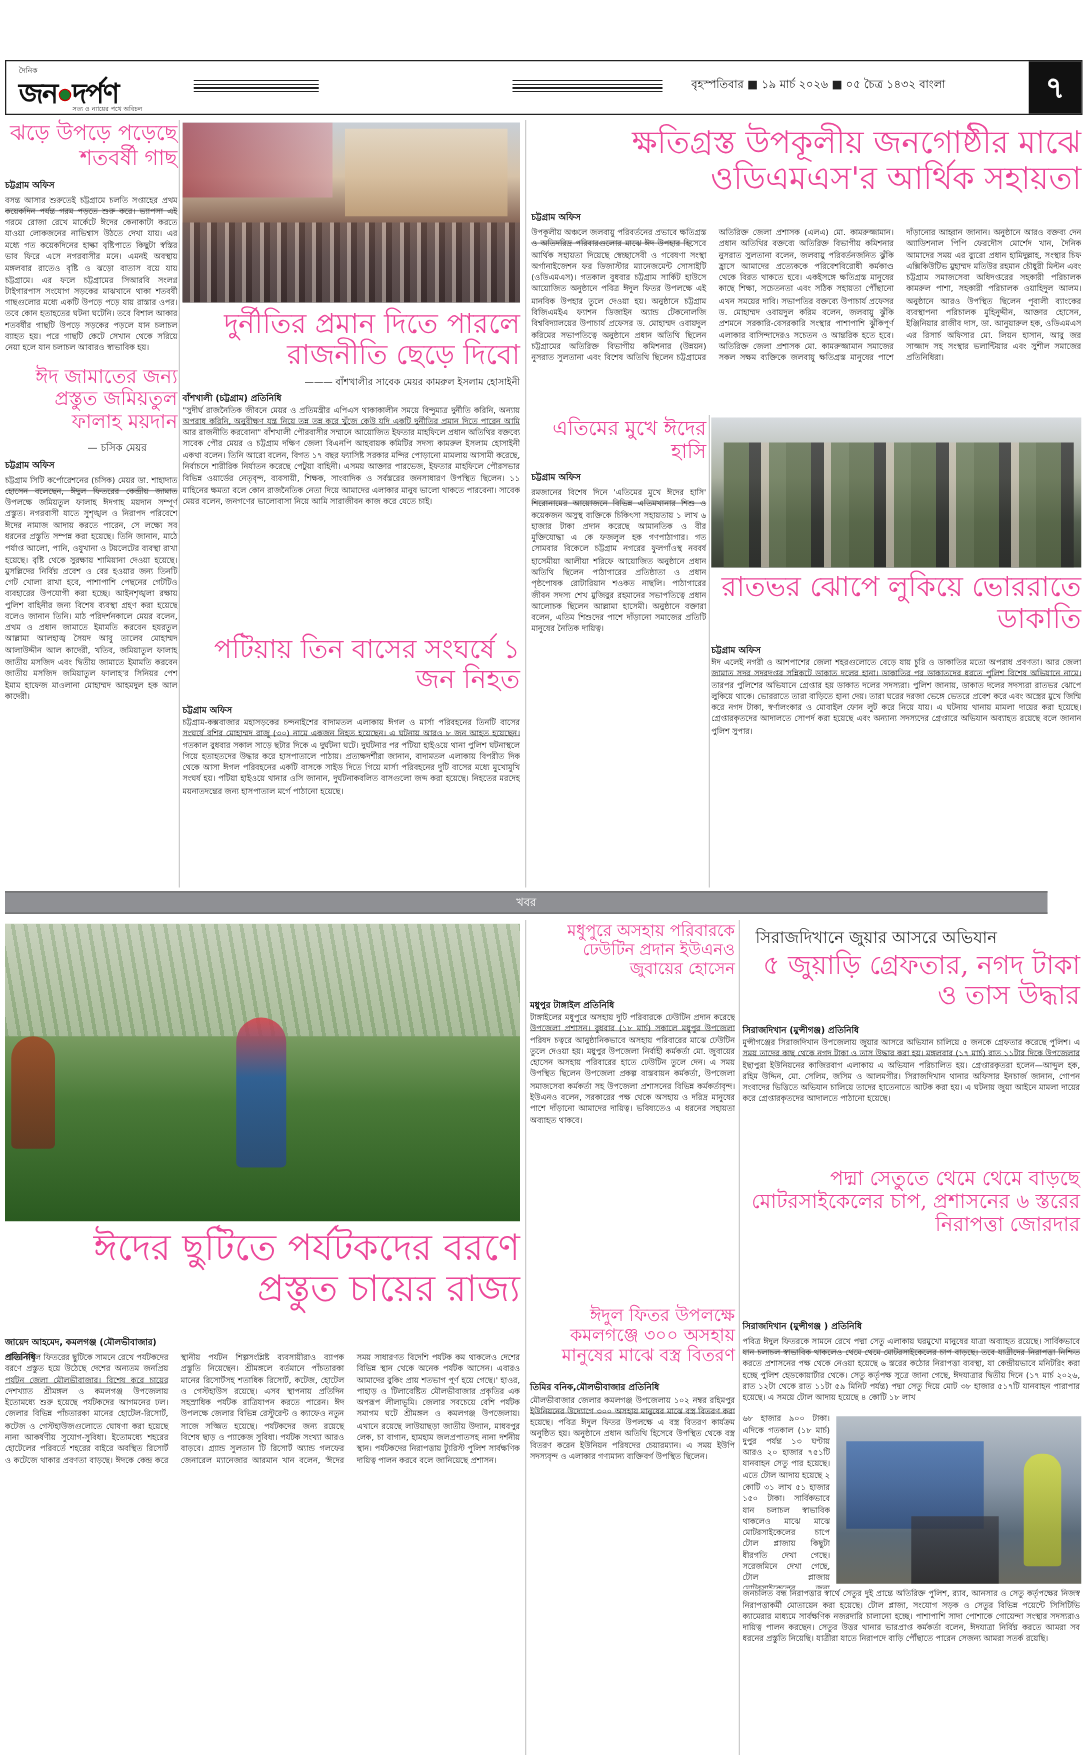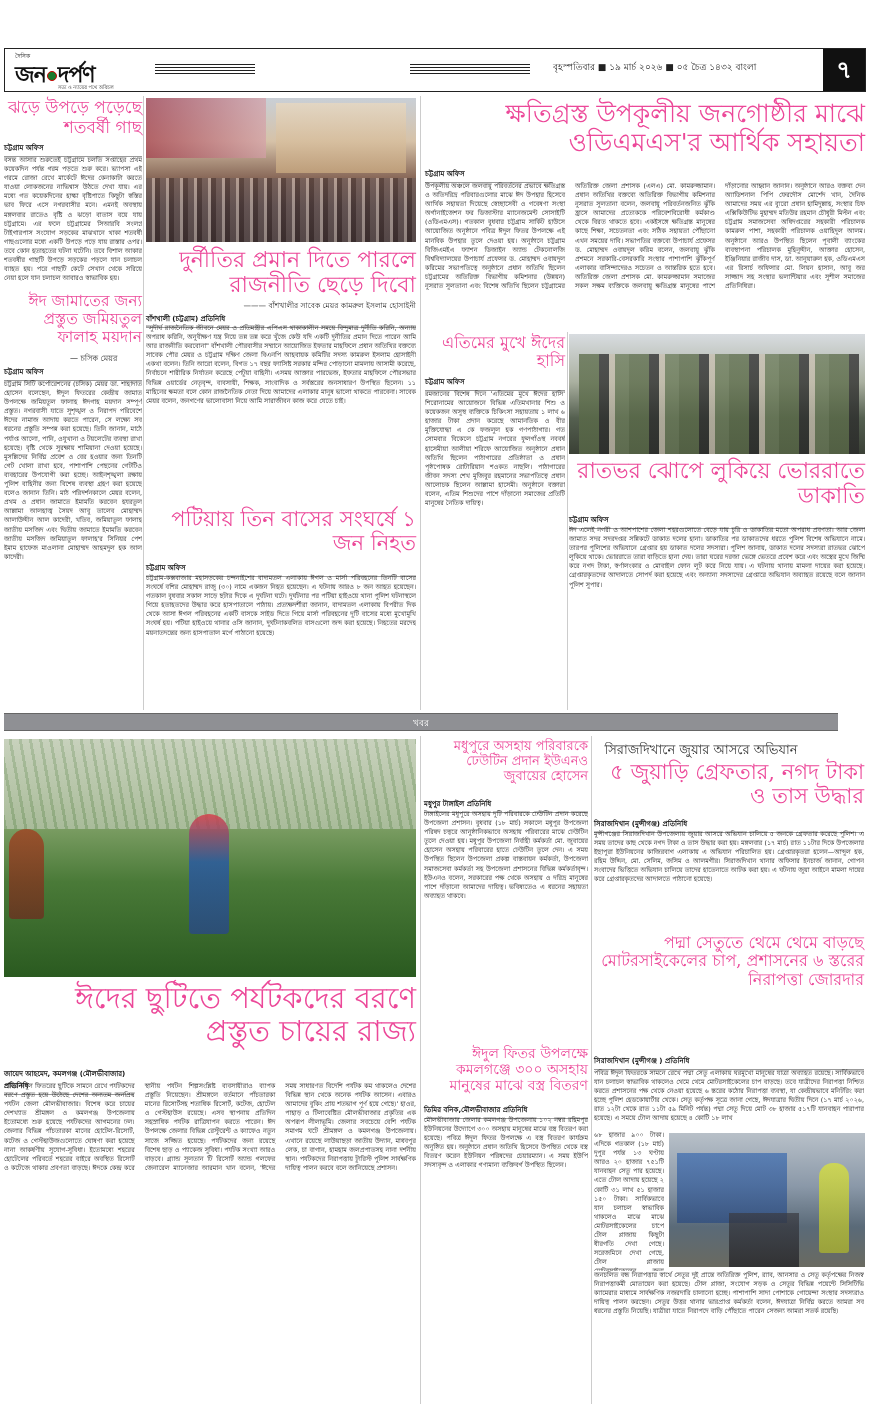--- a/index.html
+++ b/index.html
@@ -10,21 +10,21 @@
   .logo-small { font-size: 6px; color: #333; position: absolute; left: 2px; top: 0; }
   .logo-main { font-family: "DejaVu Serif", serif; font-weight: bold; font-size: 22px; position: absolute; left: 2px; top: 6px; letter-spacing: -1px; }
   .logo-dot { display: inline-block; width: 10px; height: 10px; border-radius: 50%; background: #1a7a2c; border: 1px solid #c00; vertical-align: middle; margin: 0 1px; }
   .logo-tag { font-size: 5px; color: #333; position: absolute; left: 45px; top: 33px; }
   .rules { height: 12px; background: repeating-linear-gradient(#222 0 1px, #fff 1px 3px); }
   .section { font-size: 13px; font-family: "DejaVu Serif", serif; margin-top: 37px; }
   .dateline { font-size: 9px; color: #222; }
   .pagenum { right: 0; top: 0; width: 42px; height: 42px; background: #111; color: #fff; font-size: 24px; font-weight: bold; text-align: center; line-height: 42px; }
   .headline { font-family: "DejaVu Serif", serif; text-align: right; line-height: 1.15; color: #ec4899; }
   .kicker { font-family: "DejaVu Serif", serif; text-align: center; color: #333; }
-  .byline { font-size: 7px; font-weight: bold; border-bottom: 1px solid #999; padding-bottom: 2px; }
+  .byline { font-size: 7px; font-weight: bold; border-bottom: 1px solid #999; padding-bottom: 14px; }
   .body { font-size: 6.4px; line-height: 1.42; color: #222; text-align: justify; overflow: hidden; }
   .photo { overflow: hidden; }
   .divider-v { width: 1px; background: #ccc; }
   .band { left: 4px; top: 713px; width: 834px; height: 18px; background: #8f9094; color: #fff; text-align: center; font-size: 9px; line-height: 18px; border-top: 1px solid #666; border-bottom: 1px solid #666; }
   .cols3 { column-count: 3; column-gap: 10px; }
 </style>
 </head>
 <body>
 
 <div class="abs masthead">

